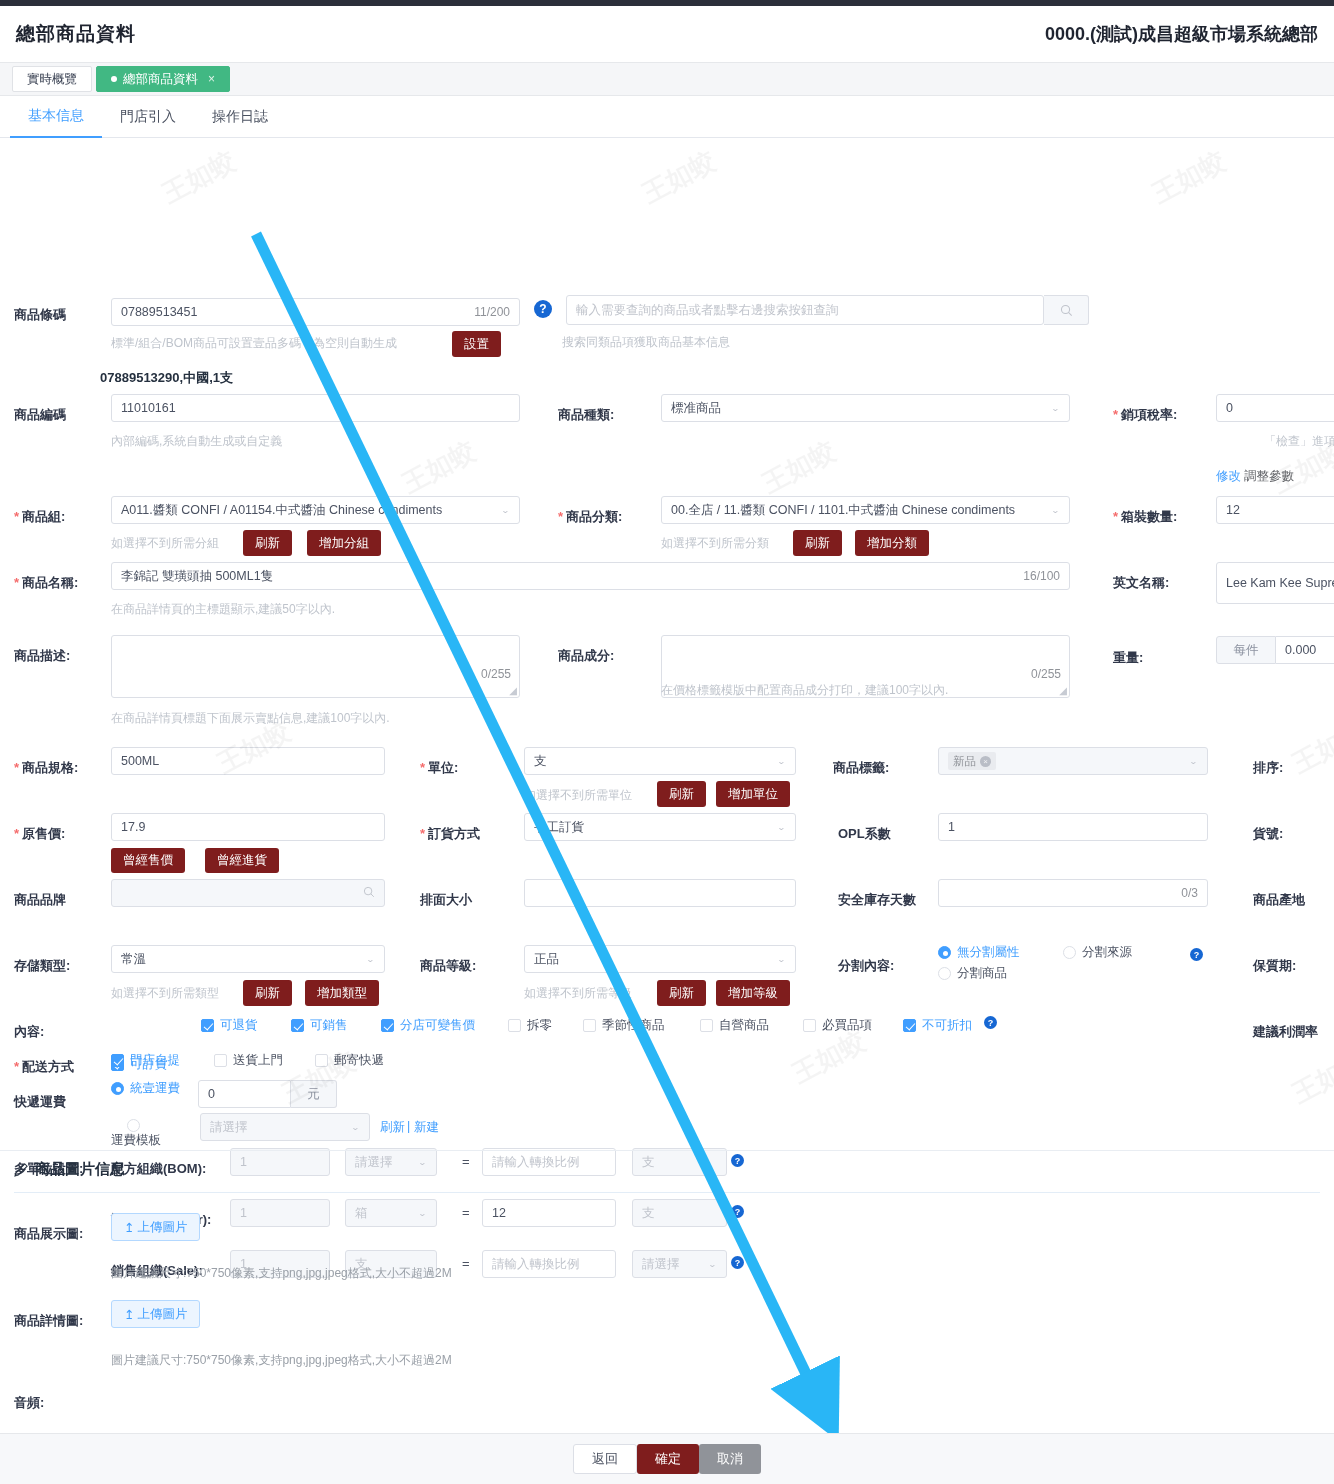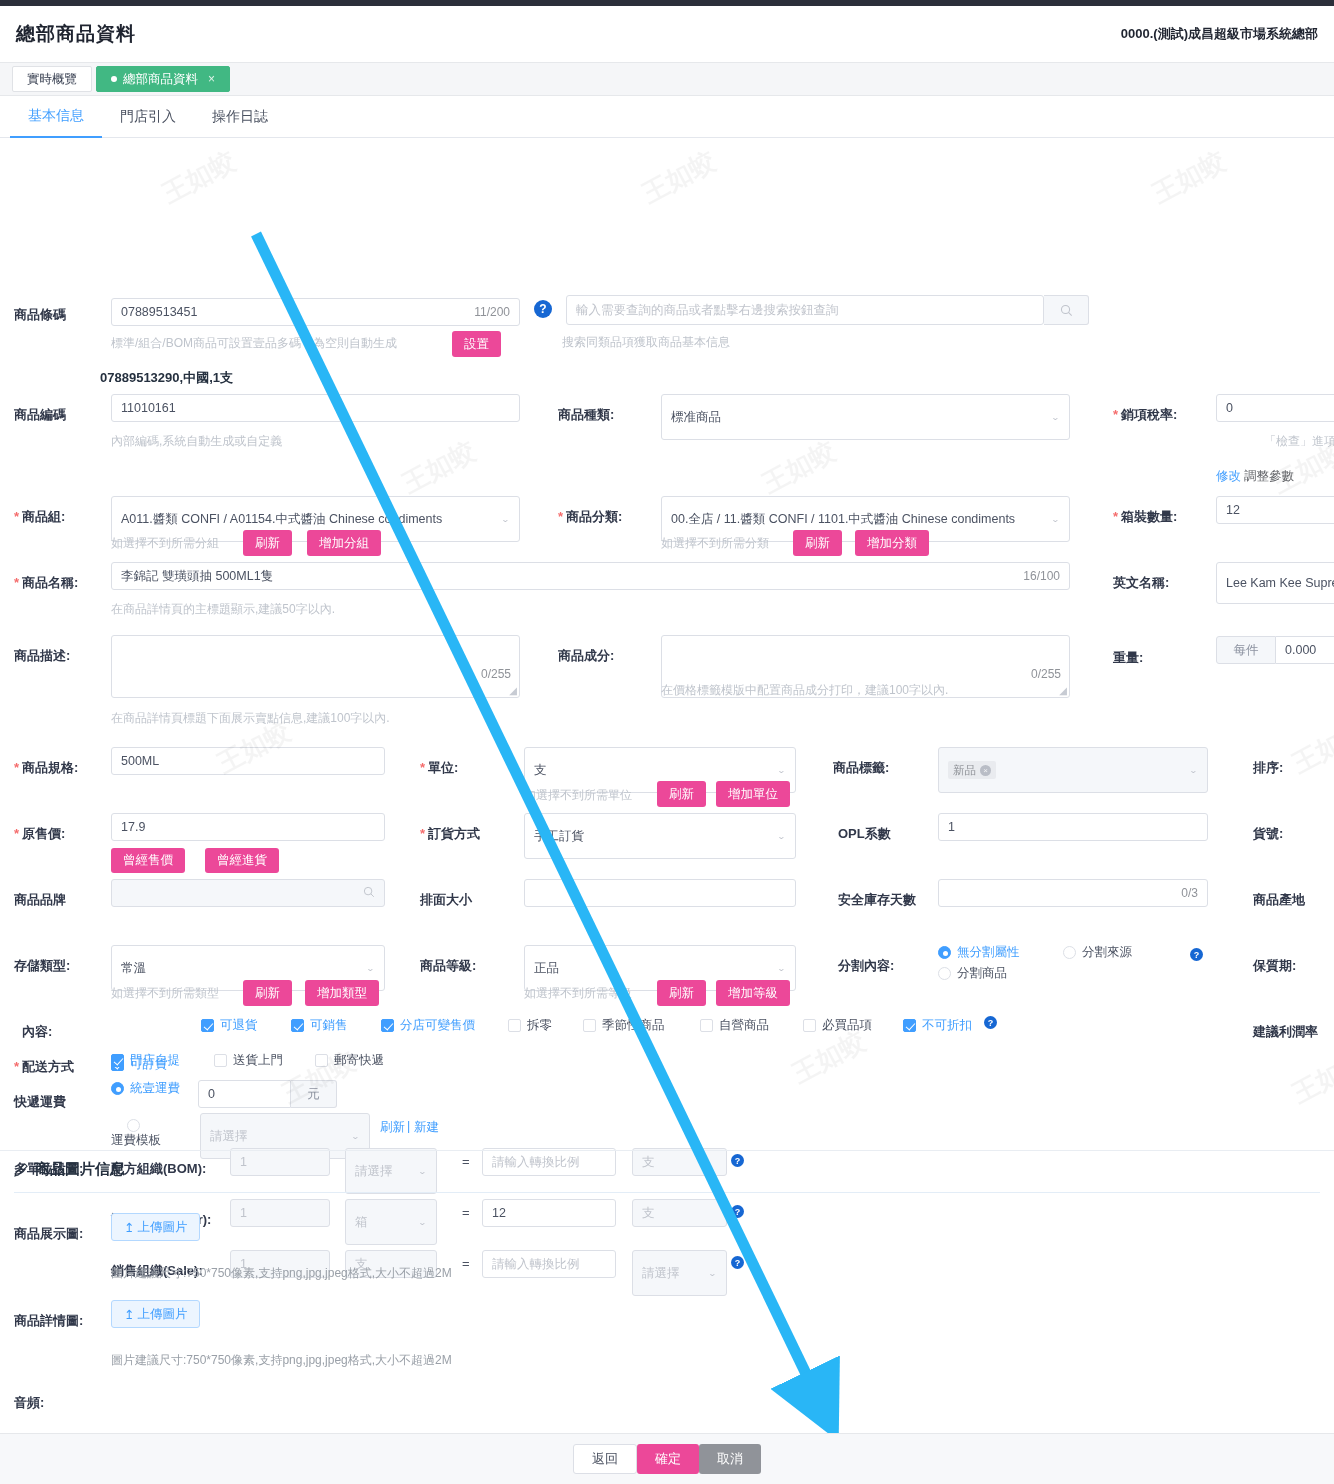--- a/index.html
+++ b/index.html
@@ -11,21 +11,21 @@
     background:#fff;
     position:relative; overflow:hidden;
   }
   .topbar-dark { height:6px; background:#2b2f3a; width:100%; }
   
   .page-header {
     height:56px; display:flex; align-items:center; justify-content:space-between;
     padding:0 16px; background:#fff;
   }
   .page-title { font-size:19px; font-weight:bold; color:#1f2430; letter-spacing:1px; }
-  .org-name { font-size:13px; font-weight:bold; color:#1f2430; }
+  .org-name { font-size:18px; font-weight:bold; color:#1f2430; }
   
   .tabstrip {
     height:34px; background:#f5f6f8; border-top:1px solid #e6e8eb; border-bottom:1px solid #e6e8eb;
     display:flex; align-items:stretch; padding-left:10px;
   }
   .tabchip {
     display:flex; align-items:center; padding:0 14px; font-size:12.5px;
     background:#fff; border:1px solid #e0e2e6; color:#30384a; margin:3px 2px; border-radius:2px;
   }
   .tabchip.active { background:#41b883; border-color:#41b883; color:#fff; }
@@ -46,34 +46,34 @@
   }
   .req::before { content:"*"; color:#f56c6c; margin-right:3px; }
   .hint { font-size:12px; color:#bfc4cc; }
   .input {
     height:28px; border:1px solid #dcdfe6; border-radius:3px; background:#fff;
     display:flex; align-items:center; padding:0 9px; font-size:12.5px; color:#4b5262;
   }
   .input.disabled { background:#f5f7fa; color:#c0c4cc; }
   .input .cnt { margin-left:auto; color:#909399; font-size:12px; }
   .sel {
-    height:46px; border:1px solid #dcdfe6; border-radius:3px; background:#fff;
+    height:28px; border:1px solid #dcdfe6; border-radius:3px; background:#fff;
     display:flex; align-items:center; padding:0 9px; font-size:12.5px; color:#4b5262;
   }
   .sel.disabled { background:#f5f7fa; color:#c0c4cc; }
   .sel .caret { margin-left:auto; color:#c0c4cc; font-size:11px; transform:scaleY(.7); }
   .ta {
     border:1px solid #dcdfe6; border-radius:3px; background:#fff; position:relative;
   }
   .ta .cnt { position:absolute; right:8px; bottom:16px; color:#909399; font-size:12px; }
   .ta .grip { position:absolute; right:2px; bottom:1px; color:#c7cbd3; font-size:10px; }
   .btn {
     display:inline-flex; align-items:center; justify-content:center;
     height:26px; padding:0 12px; border-radius:3px; font-size:12.5px;
-    background:#ec4899; color:#fff; border:none; cursor:pointer;
+    background:#7f1d1d; color:#fff; border:none; cursor:pointer;
   }
   .btn.plain {
     background:#fff; color:#4a5160; border:1px solid #dcdfe6;
   }
   .btn.grey { background:#909399; color:#fff; }
   .btn.upload {
     background:#ecf5ff; color:#409eff; border:1px solid #b3d8ff; height:28px;
   }
   .link { color:#409eff; font-size:12.5px; cursor:pointer; }
   .lnk-grey { color:#606266; font-size:12.5px; }
@@ -352,21 +352,21 @@
     <span class="t">分割來源</span>
   </div>
   <div class="pos rd" style="left:938px; top:827px;">
     <span class="circ"></span>
     <span class="t">分割商品</span>
   </div>
   <div class="pos help sm" style="left:1190px; top:810px;">?</div>
 
   <div class="pos lbl" style="left:1253px; top:813px;">保質期:</div>
 
-  <div class="pos lbl" style="left:22px; top:879px;">內容:</div>
+  <div class="pos lbl" style="left:14px; top:879px;">內容:</div>
   <div class="pos cb on" style="left:111px; top:918px;">
       <span class="box"></span>
       <span class="t">可訂貨</span>
     </div>
   <div class="pos cb on" style="left:201px; top:879px;">
       <span class="box"></span>
       <span class="t">可退貨</span>
     </div>
   <div class="pos cb on" style="left:291px; top:879px;">
       <span class="box"></span>

